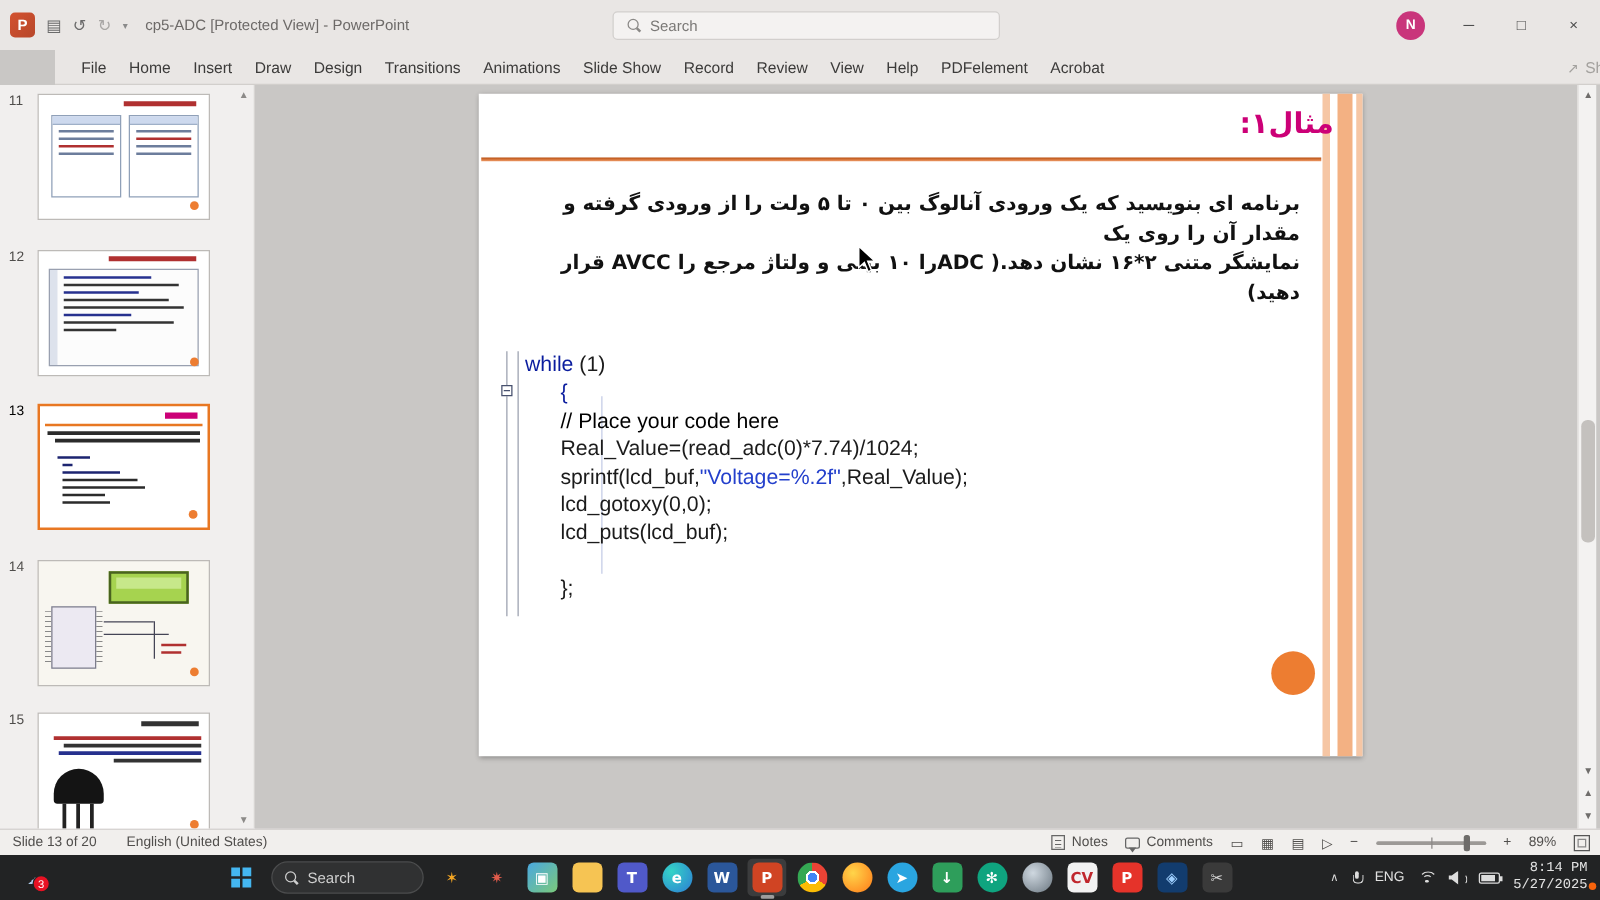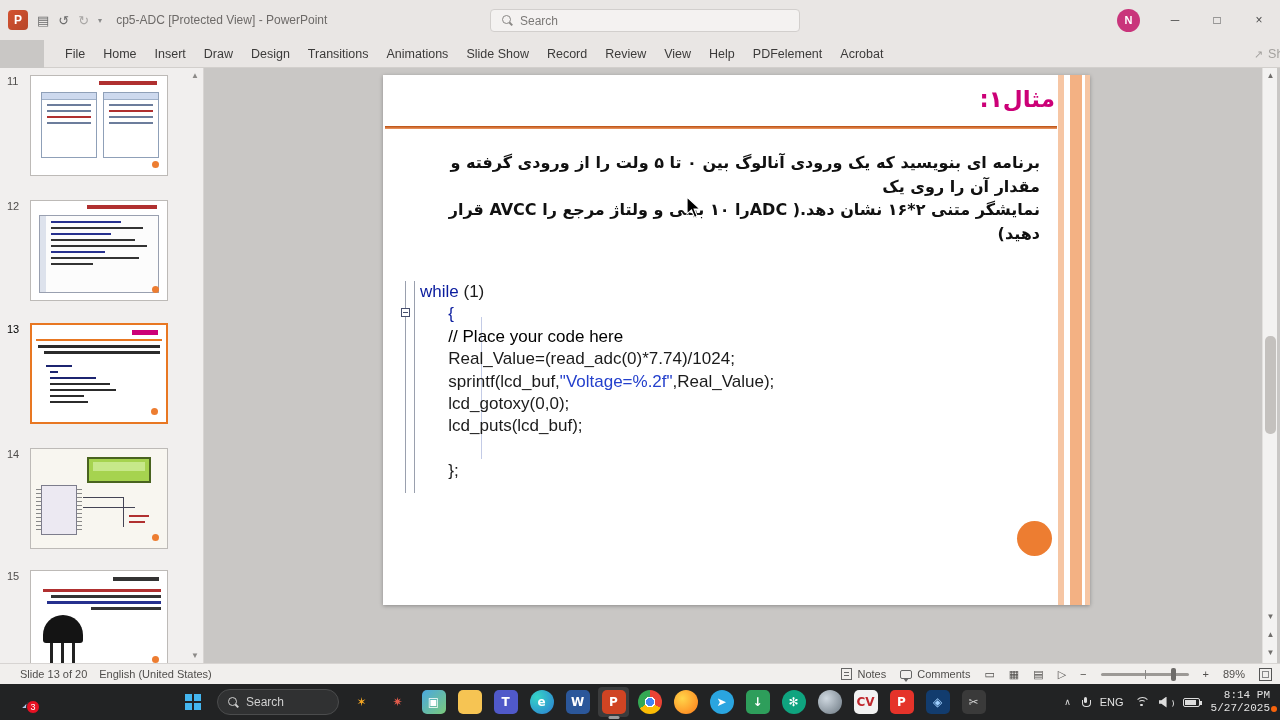--- a/index.html
+++ b/index.html
@@ -37,21 +37,21 @@
   .tdot{position:absolute;right:8px;bottom:7px;width:7px;height:7px;border-radius:50%;background:#ed7d31;}
   .ln{position:absolute;}
   .mw{position:absolute;width:56px;height:66px;background:#fff;border:1px solid #8fa0b8;}
   .mw-head{height:7px;background:#cdd9ee;border-bottom:1px solid #9fb0c8;}
   .mw-row{height:2px;background:#6c7d9c;margin:4px 5px 0 5px;}
   .scroll-arrow{position:absolute;left:191px;font-size:8px;color:#8c8a88;}
 
   
   #slide{position:absolute;left:383px;top:75px;width:707px;height:530px;background:#fff;box-shadow:0 1px 4px rgba(0,0,0,.3);}
   .stripe{position:absolute;top:0;height:530px;}
-  #slide-title{position:absolute;top:11px;right:35px;font-size:23px;font-weight:bold;color:#cc0077;direction:rtl;font-family:"DejaVu Sans",sans-serif;}
+  #slide-title{position:absolute;top:11px;right:23px;font-size:23px;font-weight:bold;color:#cc0077;direction:rtl;font-family:"DejaVu Sans",sans-serif;}
   #title-rule{position:absolute;top:51px;left:2px;width:672px;height:3px;background:linear-gradient(#b84d0e,#ee9a66);}
   #slide-body{position:absolute;top:76px;right:50px;left:35px;direction:rtl;text-align:right;font-family:"DejaVu Sans",sans-serif;font-weight:bold;font-size:16px;line-height:23.5px;color:#111;}
   
   #code-area{position:absolute;left:22px;top:206px;width:560px;height:215px;}
   .margin-line{position:absolute;top:0;width:1px;height:212px;background:#9aa0ae;}
   .fold-box{position:absolute;left:-4px;top:27px;width:9px;height:9px;background:#fff;border:1px solid #47506e;}
   .fold-box::after{content:"";position:absolute;left:1px;top:3px;width:5px;height:1px;background:#47506e;}
   #code-block{position:absolute;left:15px;top:0;}
   .code-line{font-family:Liberation Sans, sans-serif;font-size:17px;line-height:22.4px;white-space:pre;}
   .c-kw{color:#0a1c9e;}
@@ -61,21 +61,21 @@
   #indent-guide{position:absolute;left:76px;top:36px;width:1px;height:142px;background:#c3cbe6;}
   #orange-circle{position:absolute;left:634px;top:446px;width:35px;height:35px;border-radius:50%;background:#ed7d31;}
 
   
   #v-scroll{position:absolute;left:1262px;top:68px;width:15px;height:595px;background:#f3f2f1;border-left:1px solid #e2e0de;}
   .vs-arrow{position:absolute;left:0;width:15px;text-align:center;font-size:8px;color:#6f6d6b;}
   #vs-thumb{position:absolute;left:2px;top:268px;width:11px;height:98px;background:#c4c1be;border-radius:5px;}
 
   
   #statusbar{position:absolute;top:663px;left:0;width:1280px;height:21px;background:#f1efed;border-top:1px solid #d7d4d2;display:flex;align-items:center;font-size:11px;color:#504e4c;}
-  #statusbar .left{display:flex;align-items:center;gap:12px;padding-left:10px;margin-left:10px;}
+  #statusbar .left{display:flex;align-items:center;gap:24px;padding-left:10px;}
   #statusbar .right{position:absolute;right:8px;display:flex;align-items:center;gap:14px;}
   .sb-group{display:flex;align-items:center;gap:5px;}
   .icon-notes{width:11px;height:12px;border:1px solid #666;position:relative;}
   .icon-notes::before{content:"";position:absolute;left:2px;right:2px;top:3px;height:6px;background:repeating-linear-gradient(#666 0 1px,transparent 1px 3px);}
   .icon-comments{width:12px;height:9px;border:1px solid #666;border-radius:2px;position:relative;}
   .icon-comments::after{content:"";position:absolute;left:2px;bottom:-4px;border-left:3px solid transparent;border-right:3px solid transparent;border-top:4px solid #666;}
   .view-ic{font-size:11px;color:#504e4c;}
   .zoom-track{width:88px;height:3px;background:#9c9996;position:relative;border-radius:2px;}
   .zoom-tick{position:absolute;left:44px;top:-3px;width:1px;height:9px;background:#8a8886;}
   .zoom-thumb{position:absolute;left:70px;top:-5px;width:5px;height:13px;background:#6e6c6a;border-radius:2px;}

